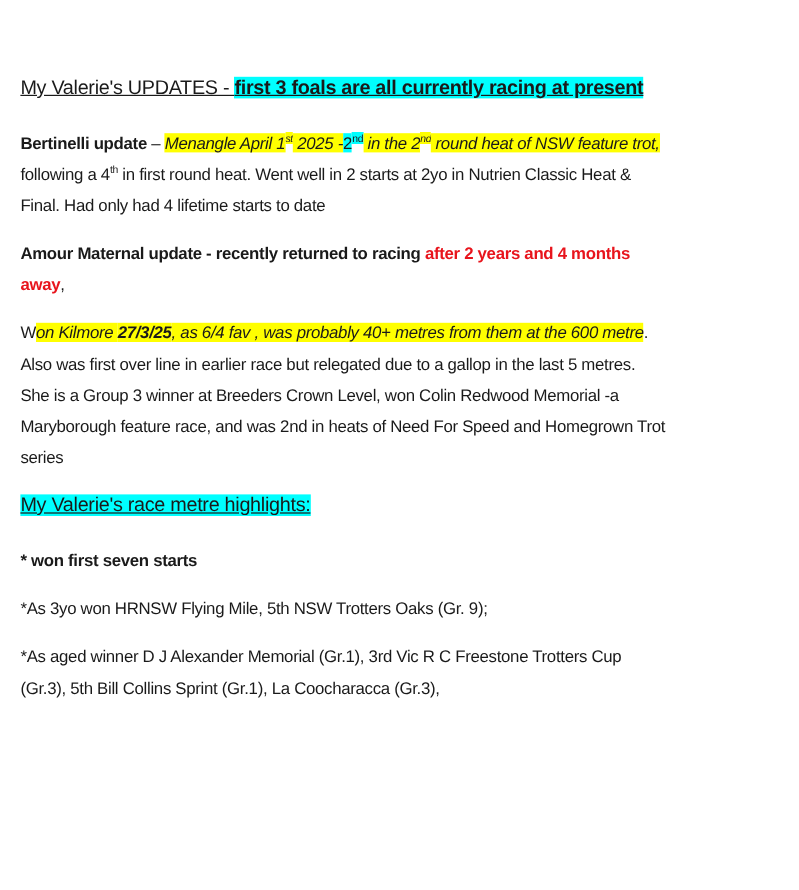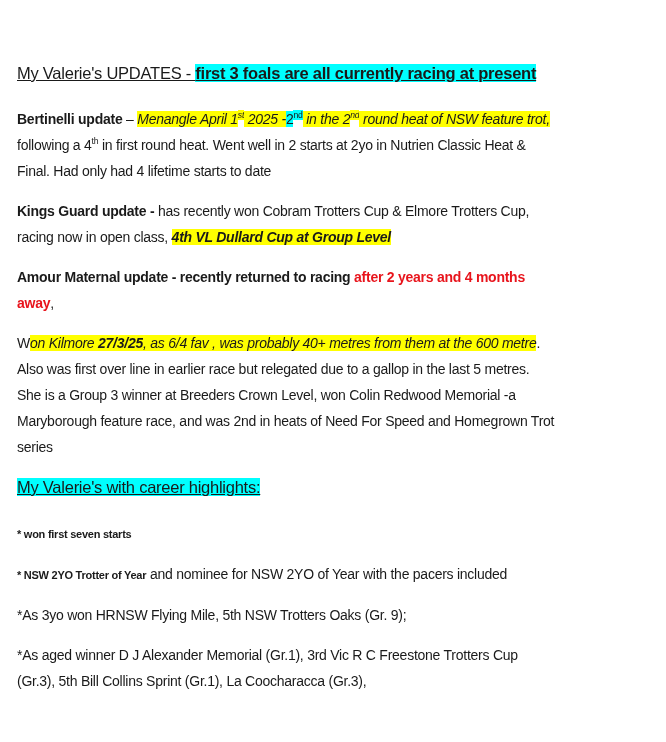--- a/index.html
+++ b/index.html
@@ -25,34 +25,32 @@
   }
   .page p.heading {
     font-size: 16.5px;
     margin-bottom: 20px;
   }
   .bold { font-weight: bold; }
   .underline { text-decoration: underline; }
   .red { color: var(--red, #e80c0c); }
   .hl-yellow { background-color: var(--hl-yellow, #ffff00); font-style: italic; }
   .hl-cyan { background-color: var(--hl-cyan, #00ffff); }
-  .large { font-size: 11px; text-align: right; }
+  .large { font-size: 14px; text-align: right; }
   sup {
     font-size: 0.62em;
     vertical-align: super;
     line-height: 0;
   }
 </style>
 </head>
 <body>
 
 <div class="page">
     <p class="heading"><span class="underline">My Valerie's UPDATES - </span><span class="bold underline hl-cyan">first 3 foals are all currently racing at present</span></p>
     <p><span class="bold">Bertinelli update</span><span> – </span><span class="hl-yellow">Menangle April 1</span><sup class="hl-yellow">st</sup><span class="hl-yellow"> 2025 -</span><span class="hl-cyan">2</span><sup class="hl-cyan">nd</sup><span class="hl-yellow"> in the 2</span><sup class="hl-yellow">nd</sup><span class="hl-yellow"> round heat of NSW feature trot,</span><span> following a 4</span><sup>th</sup><span> in first round heat. Went well in 2 starts at 2yo in Nutrien Classic Heat &amp; Final. Had only had 4 lifetime starts to date</span></p>
-    <p><span class="bold">Kings Guard update - </span><span>has recently won Cobram Trotters Cup &amp; Elmore Trotters Cup, racing now in open class, </span><span class="bold hl-yellow">4th VL Dullard Cup at Group Level</span></p>
     <p><span class="bold">Amour Maternal update - recently returned to racing </span><span class="bold red">after 2 years and 4 months away</span><span>,</span></p>
     <p><span>W</span><span class="hl-yellow">on Kilmore </span><span class="bold hl-yellow">27/3/25</span><span class="hl-yellow">, as 6/4 fav , was probably 40+ metres from them at the 600 metre</span><span>. Also was first over line in earlier race but relegated due to a gallop in the last 5 metres. She is a Group 3 winner at Breeders Crown Level, won Colin Redwood Memorial -a Maryborough feature race, and was 2nd in heats of Need For Speed and Homegrown Trot series</span></p>
-    <p class="heading"><span class="underline hl-cyan">My Valerie's with career highlights:</span></p>
+    <p class="heading"><span class="underline hl-cyan">My Valerie's race metre highlights:</span></p>
     <p><span class="bold large">* won first seven starts</span></p>
-    <p><span class="bold large">* NSW 2YO Trotter of Year</span><span> and nominee for NSW 2YO of Year with the pacers included</span></p>
     <p><span>*As 3yo won HRNSW Flying Mile, 5th NSW Trotters Oaks (Gr. 9);</span></p>
     <p><span>*As aged winner D J Alexander Memorial (Gr.1), 3rd Vic R C Freestone Trotters Cup (Gr.3), 5th Bill Collins Sprint (Gr.1), La Coocharacca (Gr.3),</span></p>
   </div>
 
 </body></html>

